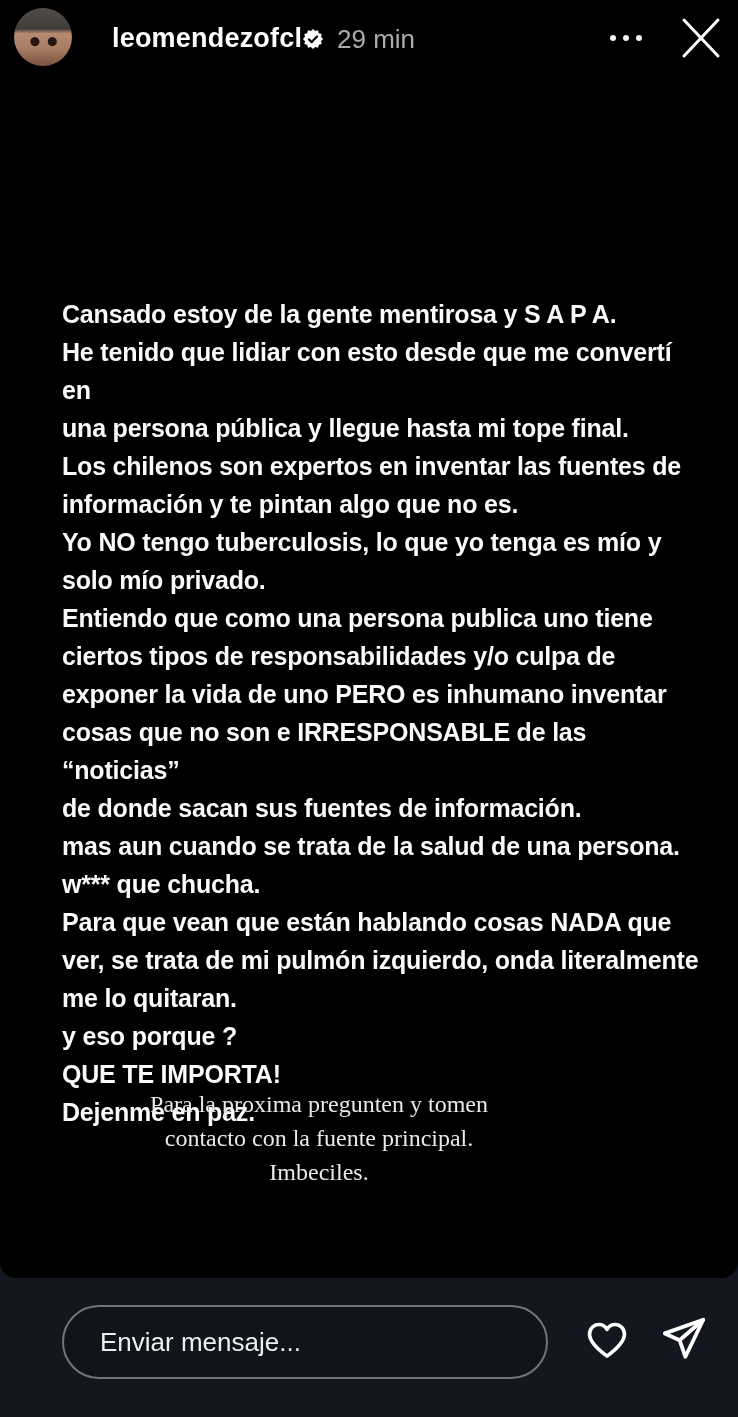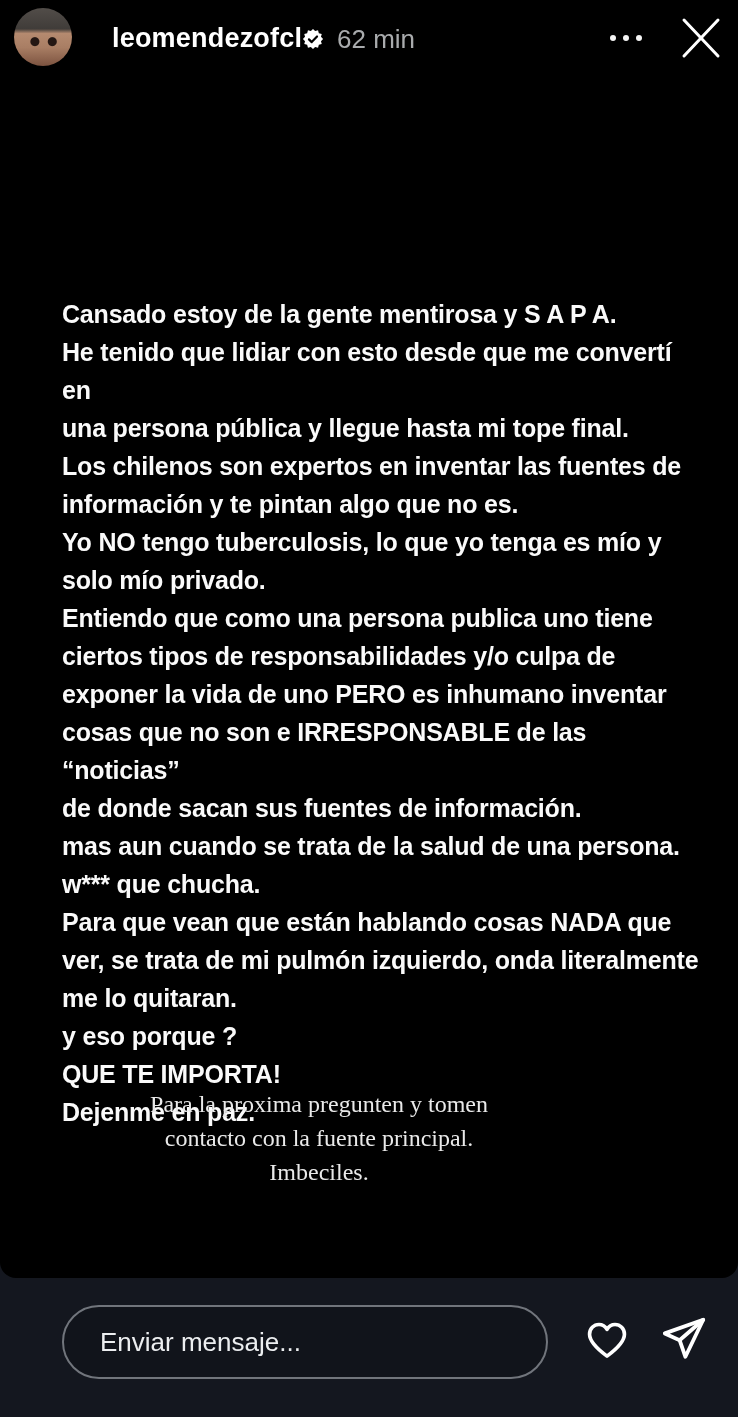--- a/index.html
+++ b/index.html
@@ -103,21 +103,21 @@
 
   <div class="story-card">
 
     <div class="header">
       <div class="avatar"></div>
       <span class="username">leomendezofcl</span>
       <svg class="badge" viewBox="0 0 24 24">
         <polygon fill="#ffffff" points="23,12 20.69,14.33 21.53,17.5 18.36,18.36 17.5,21.53 14.33,20.69 12,23 9.67,20.69 6.5,21.53 5.64,18.36 2.47,17.5 3.31,14.33 1,12 3.31,9.67 2.47,6.5 5.64,5.64 6.5,2.47 9.67,3.31 12,1 14.33,3.31 17.5,2.47 18.36,5.64 21.53,6.5 20.69,9.67"></polygon>
         <polyline fill="none" stroke="#000000" stroke-width="2.4" stroke-linecap="round" stroke-linejoin="round" points="7.6,12.4 10.6,15.4 16.4,9.2"></polyline>
       </svg>
-      <span class="timestamp">62 min</span>
+      <span class="timestamp">29 min</span>
       <button class="more-btn" aria-label="more options">
         <span style="display:flex;gap:7px;">
           <i></i>
             <i></i>
             <i></i>
         </span>
       </button>
       <button class="close-btn" aria-label="close">
         <svg width="50" height="52" viewBox="0 0 50 52">
           <line x1="8" y1="8" x2="42" y2="44" stroke="#ffffff" stroke-width="3" stroke-linecap="round"></line>

